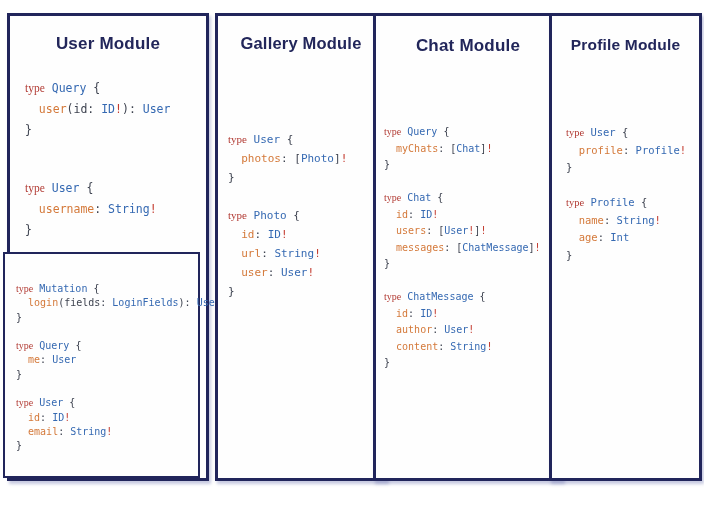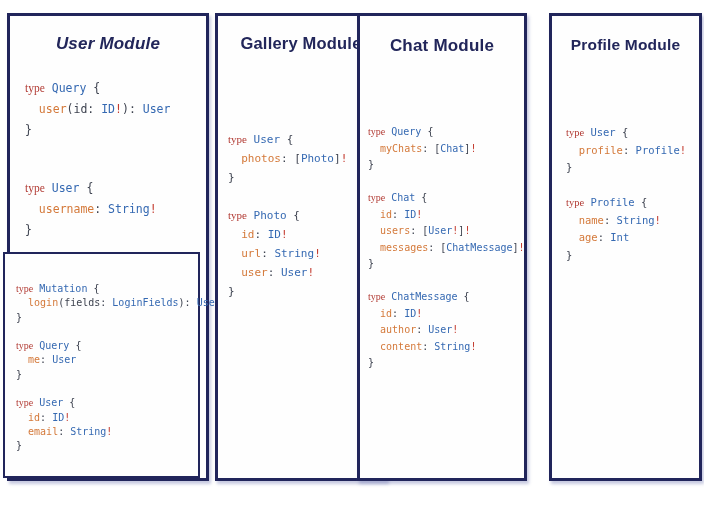--- a/index.html
+++ b/index.html
@@ -3,25 +3,25 @@
 <meta charset="utf-8">
 <style>
   html,body{margin:0;padding:0;background:#ffffff;}
   #stage{position:relative;width:704px;height:511px;background:#ffffff;overflow:hidden;
          font-family:"Liberation Sans",sans-serif;}
   .panel{position:absolute;box-sizing:border-box;background:#fefefe;
          border:3px solid var(--c-border);
          box-shadow:2px 3px 3px rgba(128,136,186,0.45);}
   .p1{left:7px;  top:13px; width:202px; height:468px;}
   .p2{left:215px;top:13px; width:172px; height:468px;}
-  .p3{left:357px;top:13px; width:170px; height:468px;}
+  .p3{left:373px;top:13px; width:190px; height:468px;}
   .p4{left:549px;top:13px; width:153px; height:468px;}
   .panel-title{font-weight:700;color:var(--c-title);text-align:center;
                letter-spacing:.2px;margin:0;}
-  .p1 .panel-title{font-size:17px;padding-top:18px;font-style:italic;}
+  .p1 .panel-title{font-size:17px;padding-top:18px;}
   .p2 .panel-title{font-size:16.5px;padding-top:18px;}
   .p3 .panel-title{font-size:17px;padding-top:20px;}
   .p4 .panel-title{font-size:15.5px;padding-top:20px;}
   .code{position:absolute;font-family:"DejaVu Sans Mono",monospace;white-space:pre;
         color:var(--c-pn);}
   .p1 .code{font-size:11.5px;line-height:21px;left:15px;}
   .p1 .code.b1{top:62px;}
   .p1 .code.b2{top:162px;}
   .auth-box{position:absolute;box-sizing:border-box;left:-7px;top:236px;width:197px;height:226px;
             background:#fefefe;border:2.5px solid var(--c-border);}

